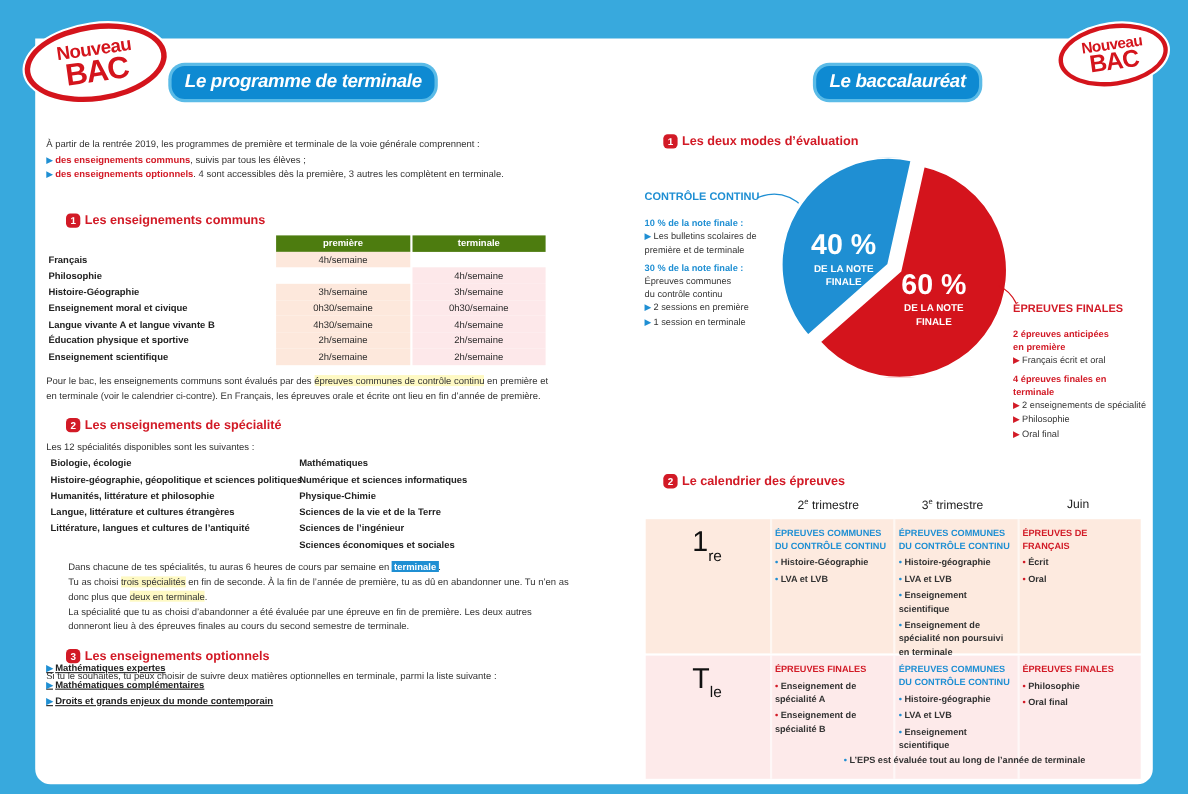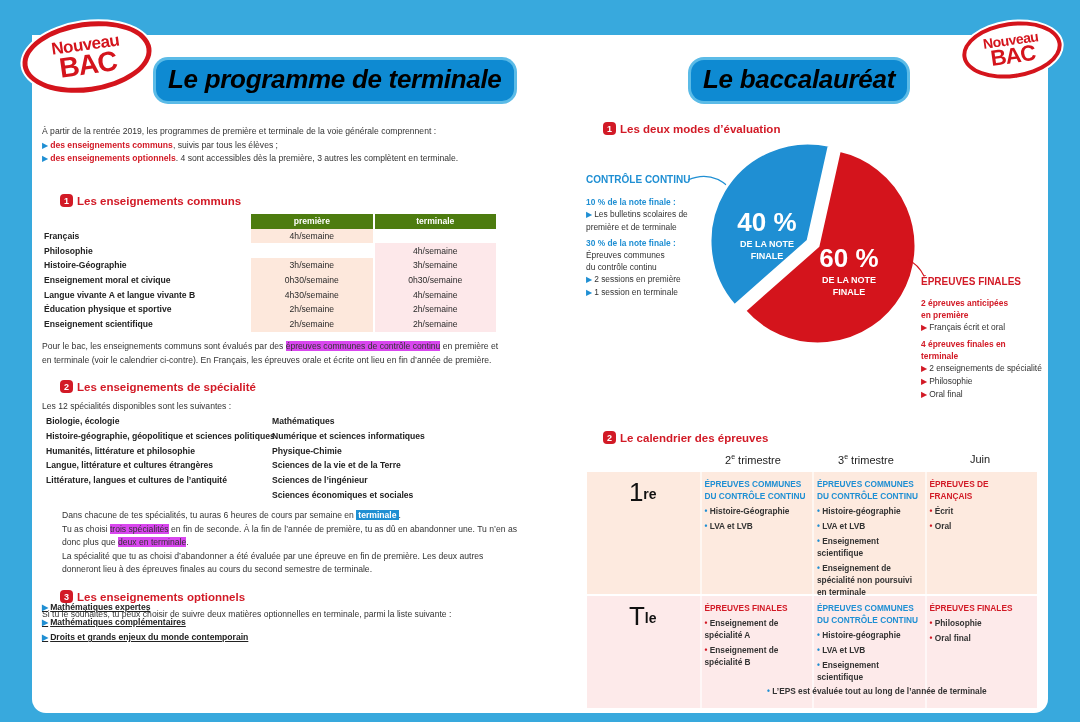--- a/index.html
+++ b/index.html
@@ -22,33 +22,33 @@
     color: #d4141c; font-weight: bold; line-height: 0.9;
     box-shadow: 0 0 0 2px #fff;
   }
   .badge .b1 { font-size: 17px; letter-spacing: -0.5px; }
   .badge .b2 { font-size: 28px; letter-spacing: -1px; }
   .badge-left { left: 22px; top: 22px; width: 130px; height: 70px; }
   .badge-right { left: 962px; top: 22px; width: 100px; height: 56px; border-width: 4px; }
   .badge-right .b1 { font-size: 14px; }
   .badge-right .b2 { font-size: 22px; }
   .title-pill {
-    position: absolute; background: #0e8ad2; color: #000000;
-    font-weight: bold; font-style: italic; font-size: 26px;
+    position: absolute; background: #0e8ad2; color: #ffffff;
+    font-weight: bold; font-style: italic; font-size: 17px;
     padding: 4px 12px 6px; border-radius: 12px;
     box-shadow: 0 0 0 3px #5bbbe7;
     letter-spacing: -0.3px;
   }
   .title-left { left: 156px; top: 60px; }
-  .title-right { left: 691px; top: 60px; border-radius: 13px; }
+  .title-right { left: 742px; top: 60px; }
 
   .txt { position: absolute; font-size: 8.6px; line-height: 13.5px; color: #333; }
   .bullet { color: #1f8fd3; font-size: 8px; margin-right: 2px; }
   .red-b { color: #d21a26; font-weight: bold; }
-  .hl { background: #d946ef; }
+  .hl { background: #fef9c3; }
   .hl-blue { background: #1f8fd3; color: #fff; font-weight: bold; padding: 0 2px; }
 
   .sec-title {
     position: absolute; color: #d21a26; font-weight: bold; font-size: 11.5px;
     display: flex; align-items: center; gap: 4px;
   }
   .num {
     display: inline-flex; align-items: center; justify-content: center;
     width: 13px; height: 13px; border-radius: 4px; background: #d21a26;
     color: #fff; font-size: 9px; font-weight: bold;
@@ -81,21 +81,21 @@
   .tri-red { color: #d21a26; font-size: 8px; margin-right: 2px; }
 
   
   .cal-hdr { position: absolute; top: 453px; font-size: 11px; color: #222; }
   .cal { position: absolute; left: 587px; top: 472px; width: 450px; height: 236px; }
   .cal-row { position: absolute; left: 0; width: 450px; display: flex; }
   .cal-row.r1 { top: 0; height: 122px; background: #fdeadf; }
   .cal-row.r2 { top: 124px; height: 112px; background: #fdeaea; }
   .cal-cell { height: 100%; padding: 6px 4px 0 3px; font-size: 8.3px; line-height: 12px; border-left: 2px solid rgba(255,255,255,0.6); }
   .cal-cell.lbl { width: 113px; border-left: none; display: flex; justify-content: center; padding-top: 14px; font-size: 26px; color: #111; }
-  .cal-cell.lbl sup { font-size: 14px; vertical-align: top; position: relative; top: 2px; font-weight: bold; }
+  .cal-cell.lbl sup { font-size: 14px; vertical-align: top; position: relative; top: 13px; }
   .cal-cell.c { width: 113px; }
   .cal-cell .ch-blue { color: #1f8fd3; font-weight: bold; font-size: 8.3px; }
   .cal-cell .ch-red { color: #d21a26; font-weight: bold; font-size: 8.3px; }
   .cal-cell .it { font-weight: bold; color: #333; margin-top: 3px; }
   .dot-b { color: #1f8fd3; }
   .dot-r { color: #d21a26; }
   .eps { position: absolute; left: 180px; top: 214px; font-size: 8.3px; color: #333; font-weight: bold; }
 </style>
 </head>
 <body>

